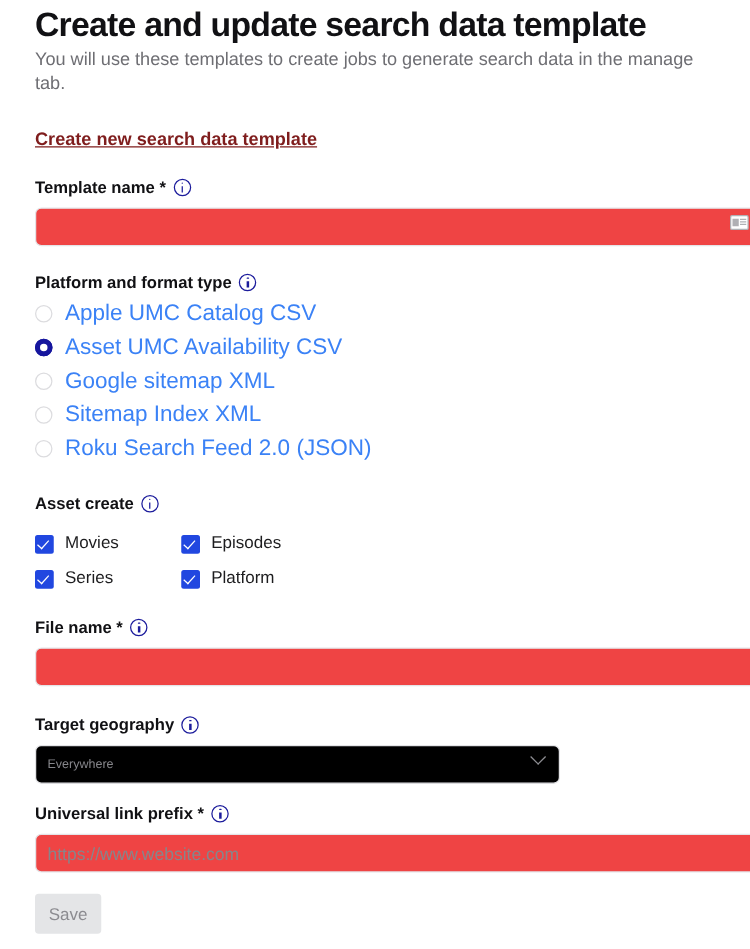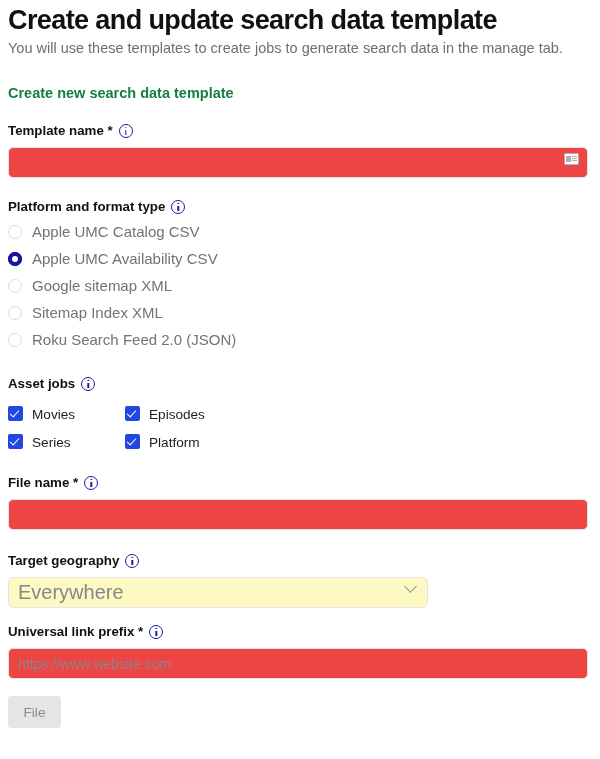--- a/index.html
+++ b/index.html
@@ -10,21 +10,21 @@
   }
   body {
     width: 600px;
     height: 759px;
     position: relative;
     font-family: "Liberation Sans", sans-serif;
     color: #1d1d1f;
     overflow: hidden;
   }
   .page {
-    padding: 0 8px;
+    padding: 0 28px;
   }
 
   
   .page-title {
     font-size: 27px;
     font-weight: bold;
     letter-spacing: -0.6px;
     color: #111114;
     margin: 0;
     padding-top: 4px;
@@ -33,24 +33,25 @@
   .page-subtitle {
     font-size: 14.5px;
     color: #6e6e73;
     margin: 0;
     padding-top: 3px;
     line-height: 19px;
   }
   .section-title {
     font-size: 14.5px;
     font-weight: bold;
-    color: #15803d;
+    color: #7f1d1d;
     margin: 0;
     padding-top: 26px;
     line-height: 19px;
+    text-decoration: underline;
   }
 
   
   .field-label {
     display: flex;
     align-items: center;
     gap: 6px;
     font-size: 13.3px;
     font-weight: bold;
     color: #111114;
@@ -162,35 +163,35 @@
     background: #fff;
   }
   .radio-row.selected .radio-mark::after {
     content: "";
     position: absolute;
     inset: -4px;
     border-radius: 50%;
     border: 1.5px solid #16169e;
   }
   .radio-label {
-    font-size: 15px;
-    color: #737373;
+    font-size: 18px;
+    color: #3b82f6;
     line-height: 19px;
   }
 
   
   .checkbox-grid {
     display: grid;
     grid-template-columns: 117px auto;
     row-gap: 10px;
     padding-top: 13px;
   }
   .checkbox-row {
     display: flex;
-    align-items: flex-start;
+    align-items: flex-end;
     gap: 9px;
   }
   .checkbox-mark {
     width: 15px;
     height: 15px;
     border-radius: 2px;
     background: #2147e0;
     flex: 0 0 auto;
     position: relative;
   }
@@ -215,22 +216,22 @@
   .select-wrap {
     position: relative;
     width: 420px;
     height: 31px;
   }
   .select-box {
     width: 420px;
     height: 31px;
     border: 1px solid #e4e4e7;
     border-radius: 5px;
-    background: #fef9c3;
-    font-size: 20px;
+    background: #000000;
+    font-size: 10px;
     color: #86868b;
     line-height: 29px;
     padding: 0 30px 0 9px;
   }
   .chevron {
     position: absolute;
     right: 13px;
     top: 12px;
     width: 9px;
     height: 9px;
@@ -286,40 +287,40 @@
       <span class="label-text">Platform and format type</span>
       <span class="info-icon"></span>
     </div>
     <div class="radio-group">
       <div class="radio-row">
         <span class="radio-mark"></span>
         <span class="radio-label">Apple UMC Catalog CSV</span>
       </div>
       <div class="radio-row selected">
         <span class="radio-mark"></span>
-        <span class="radio-label">Apple UMC Availability CSV</span>
+        <span class="radio-label">Asset UMC Availability CSV</span>
       </div>
       <div class="radio-row">
         <span class="radio-mark"></span>
         <span class="radio-label">Google sitemap XML</span>
       </div>
       <div class="radio-row">
         <span class="radio-mark"></span>
         <span class="radio-label">Sitemap Index XML</span>
       </div>
       <div class="radio-row">
         <span class="radio-mark"></span>
         <span class="radio-label">Roku Search Feed 2.0 (JSON)</span>
       </div>
     </div>
   </div>
 
   <div class="block-top-22">
     <div class="field-label">
-      <span class="label-text">Asset jobs</span>
+      <span class="label-text">Asset create</span>
       <span class="info-icon"></span>
     </div>
     <div class="checkbox-grid">
       <div class="checkbox-row">
         <span class="checkbox-mark"></span>
         <span class="checkbox-label">Movies</span>
       </div>
       <div class="checkbox-row">
         <span class="checkbox-mark"></span>
         <span class="checkbox-label">Episodes</span>
@@ -359,15 +360,15 @@
   <div class="block-top-22">
     <div class="field-label">
       <span class="label-text">Universal link prefix *</span>
       <span class="info-icon"></span>
     </div>
     <div class="input-wrap gap-label-input">
       <input class="text-input" type="text" placeholder="https://www.website.com" style="">
     </div>
   </div>
 
-  <button class="save-button">File</button>
+  <button class="save-button">Save</button>
 
 </div>
 
 </body></html>

